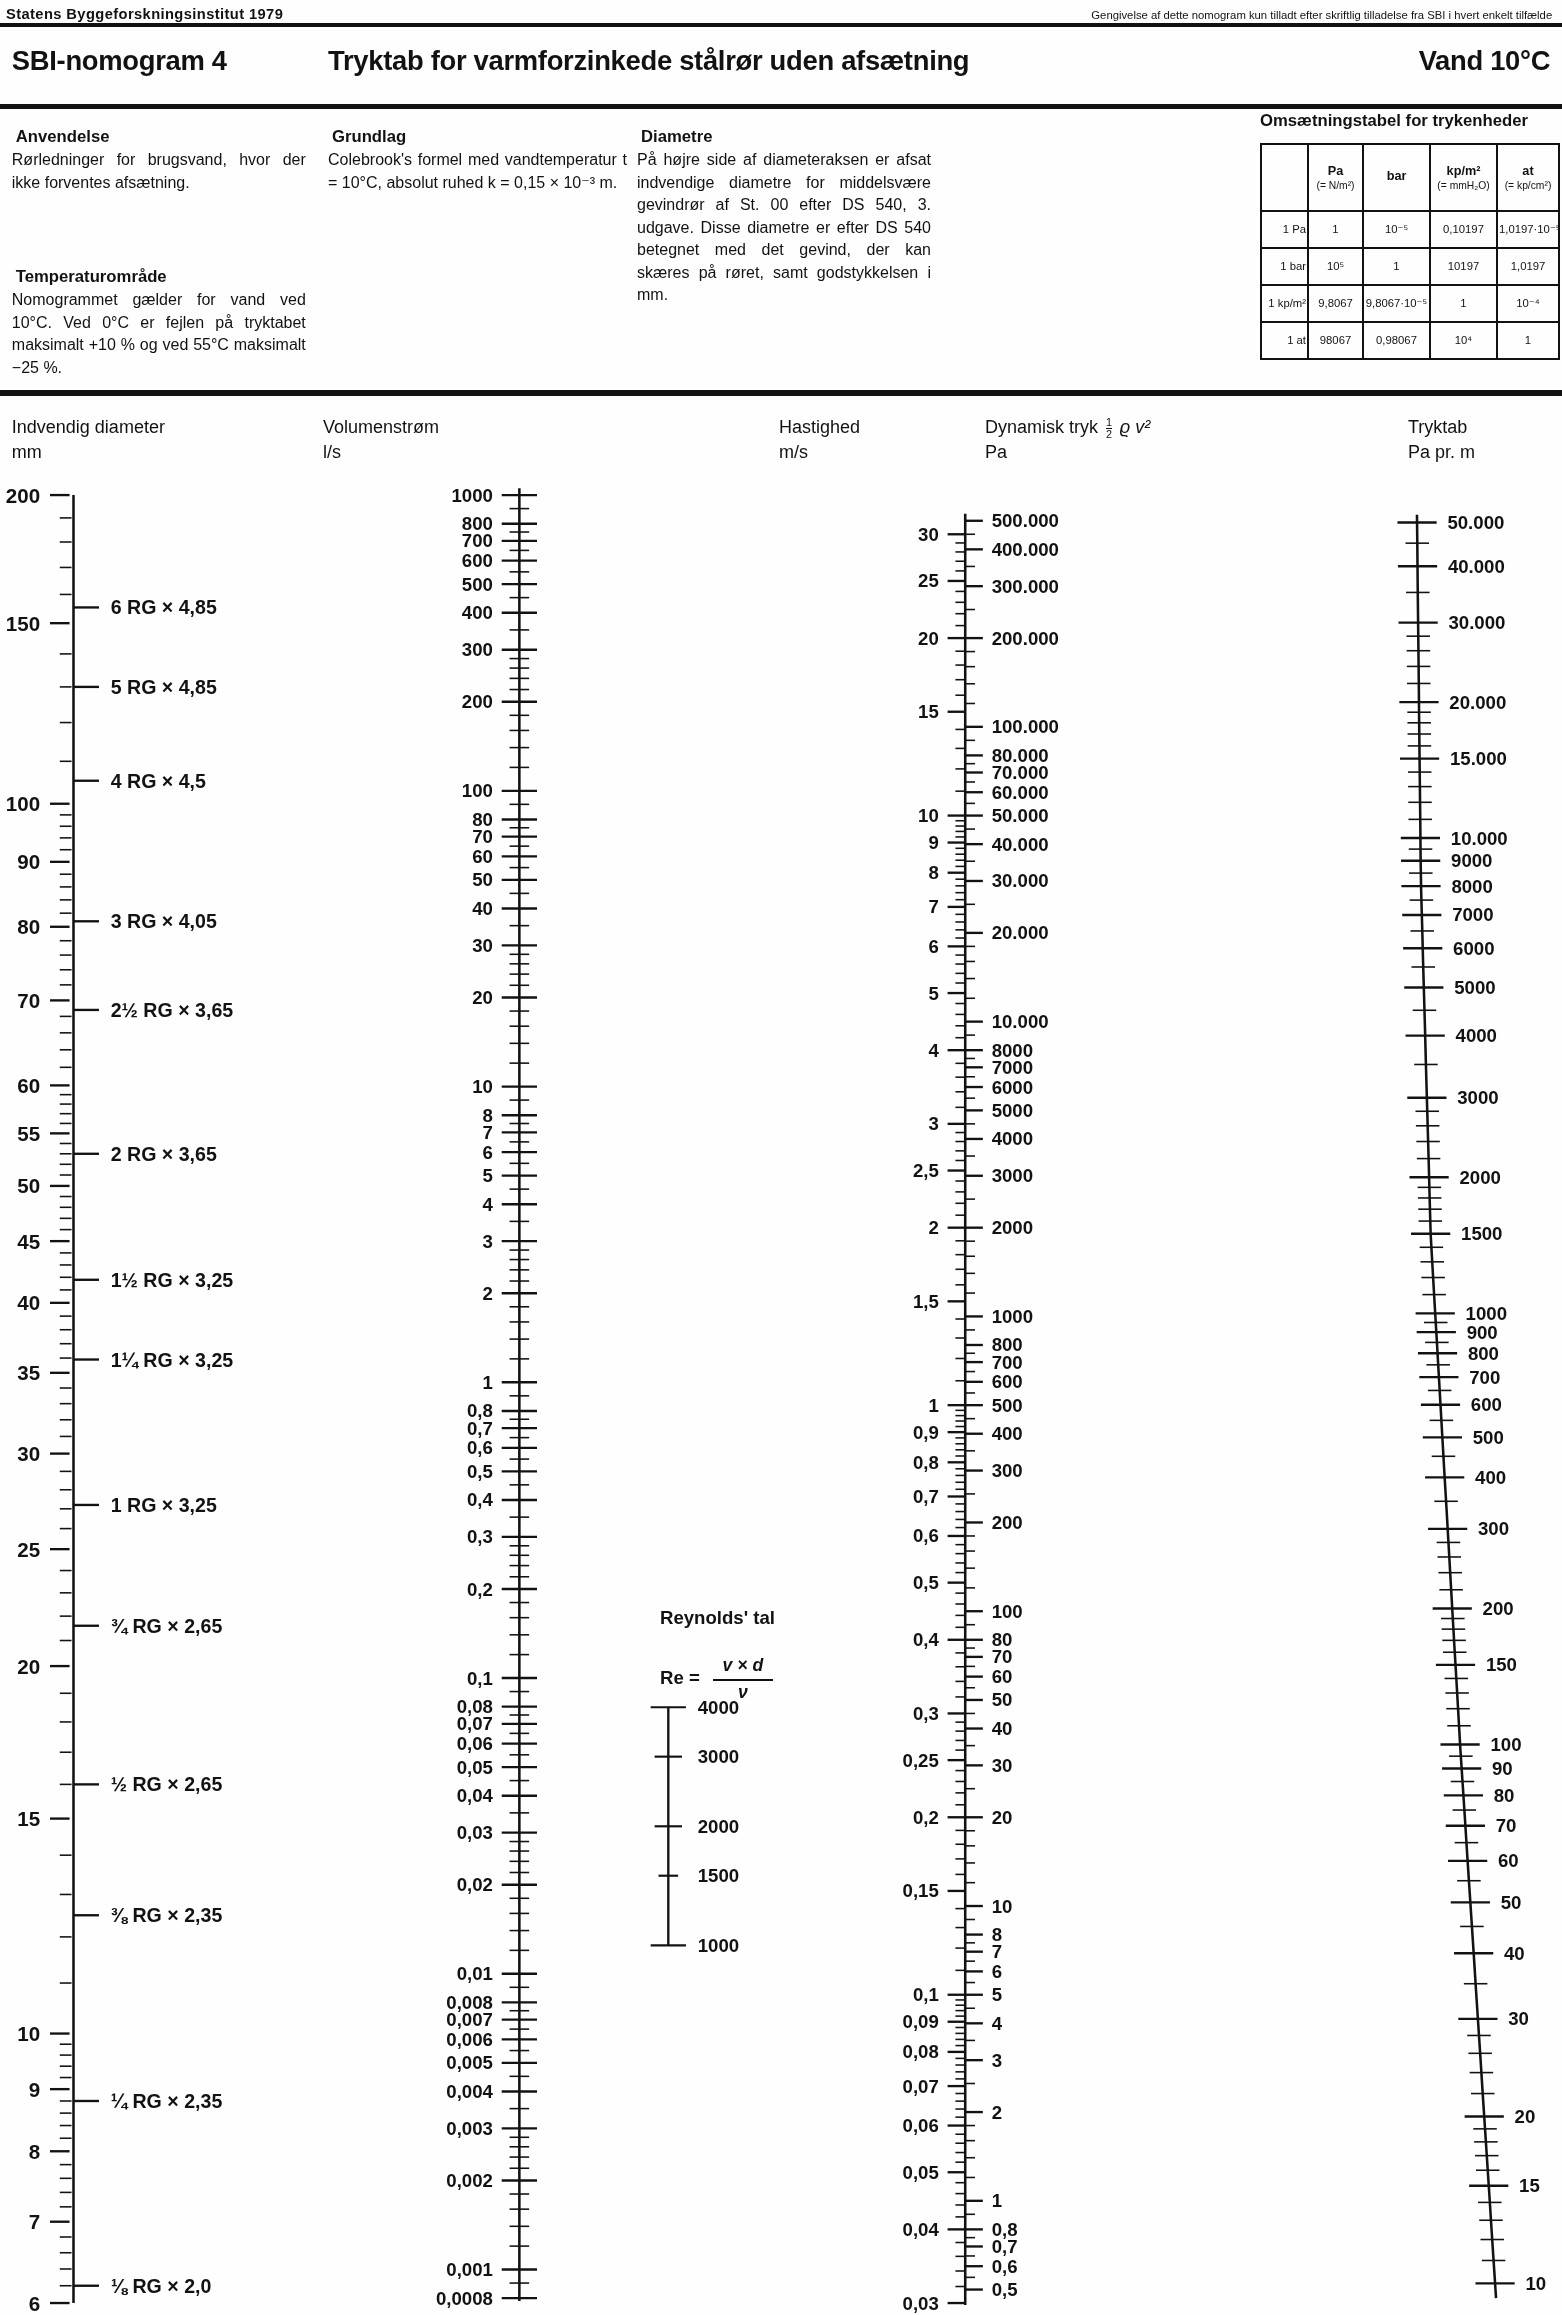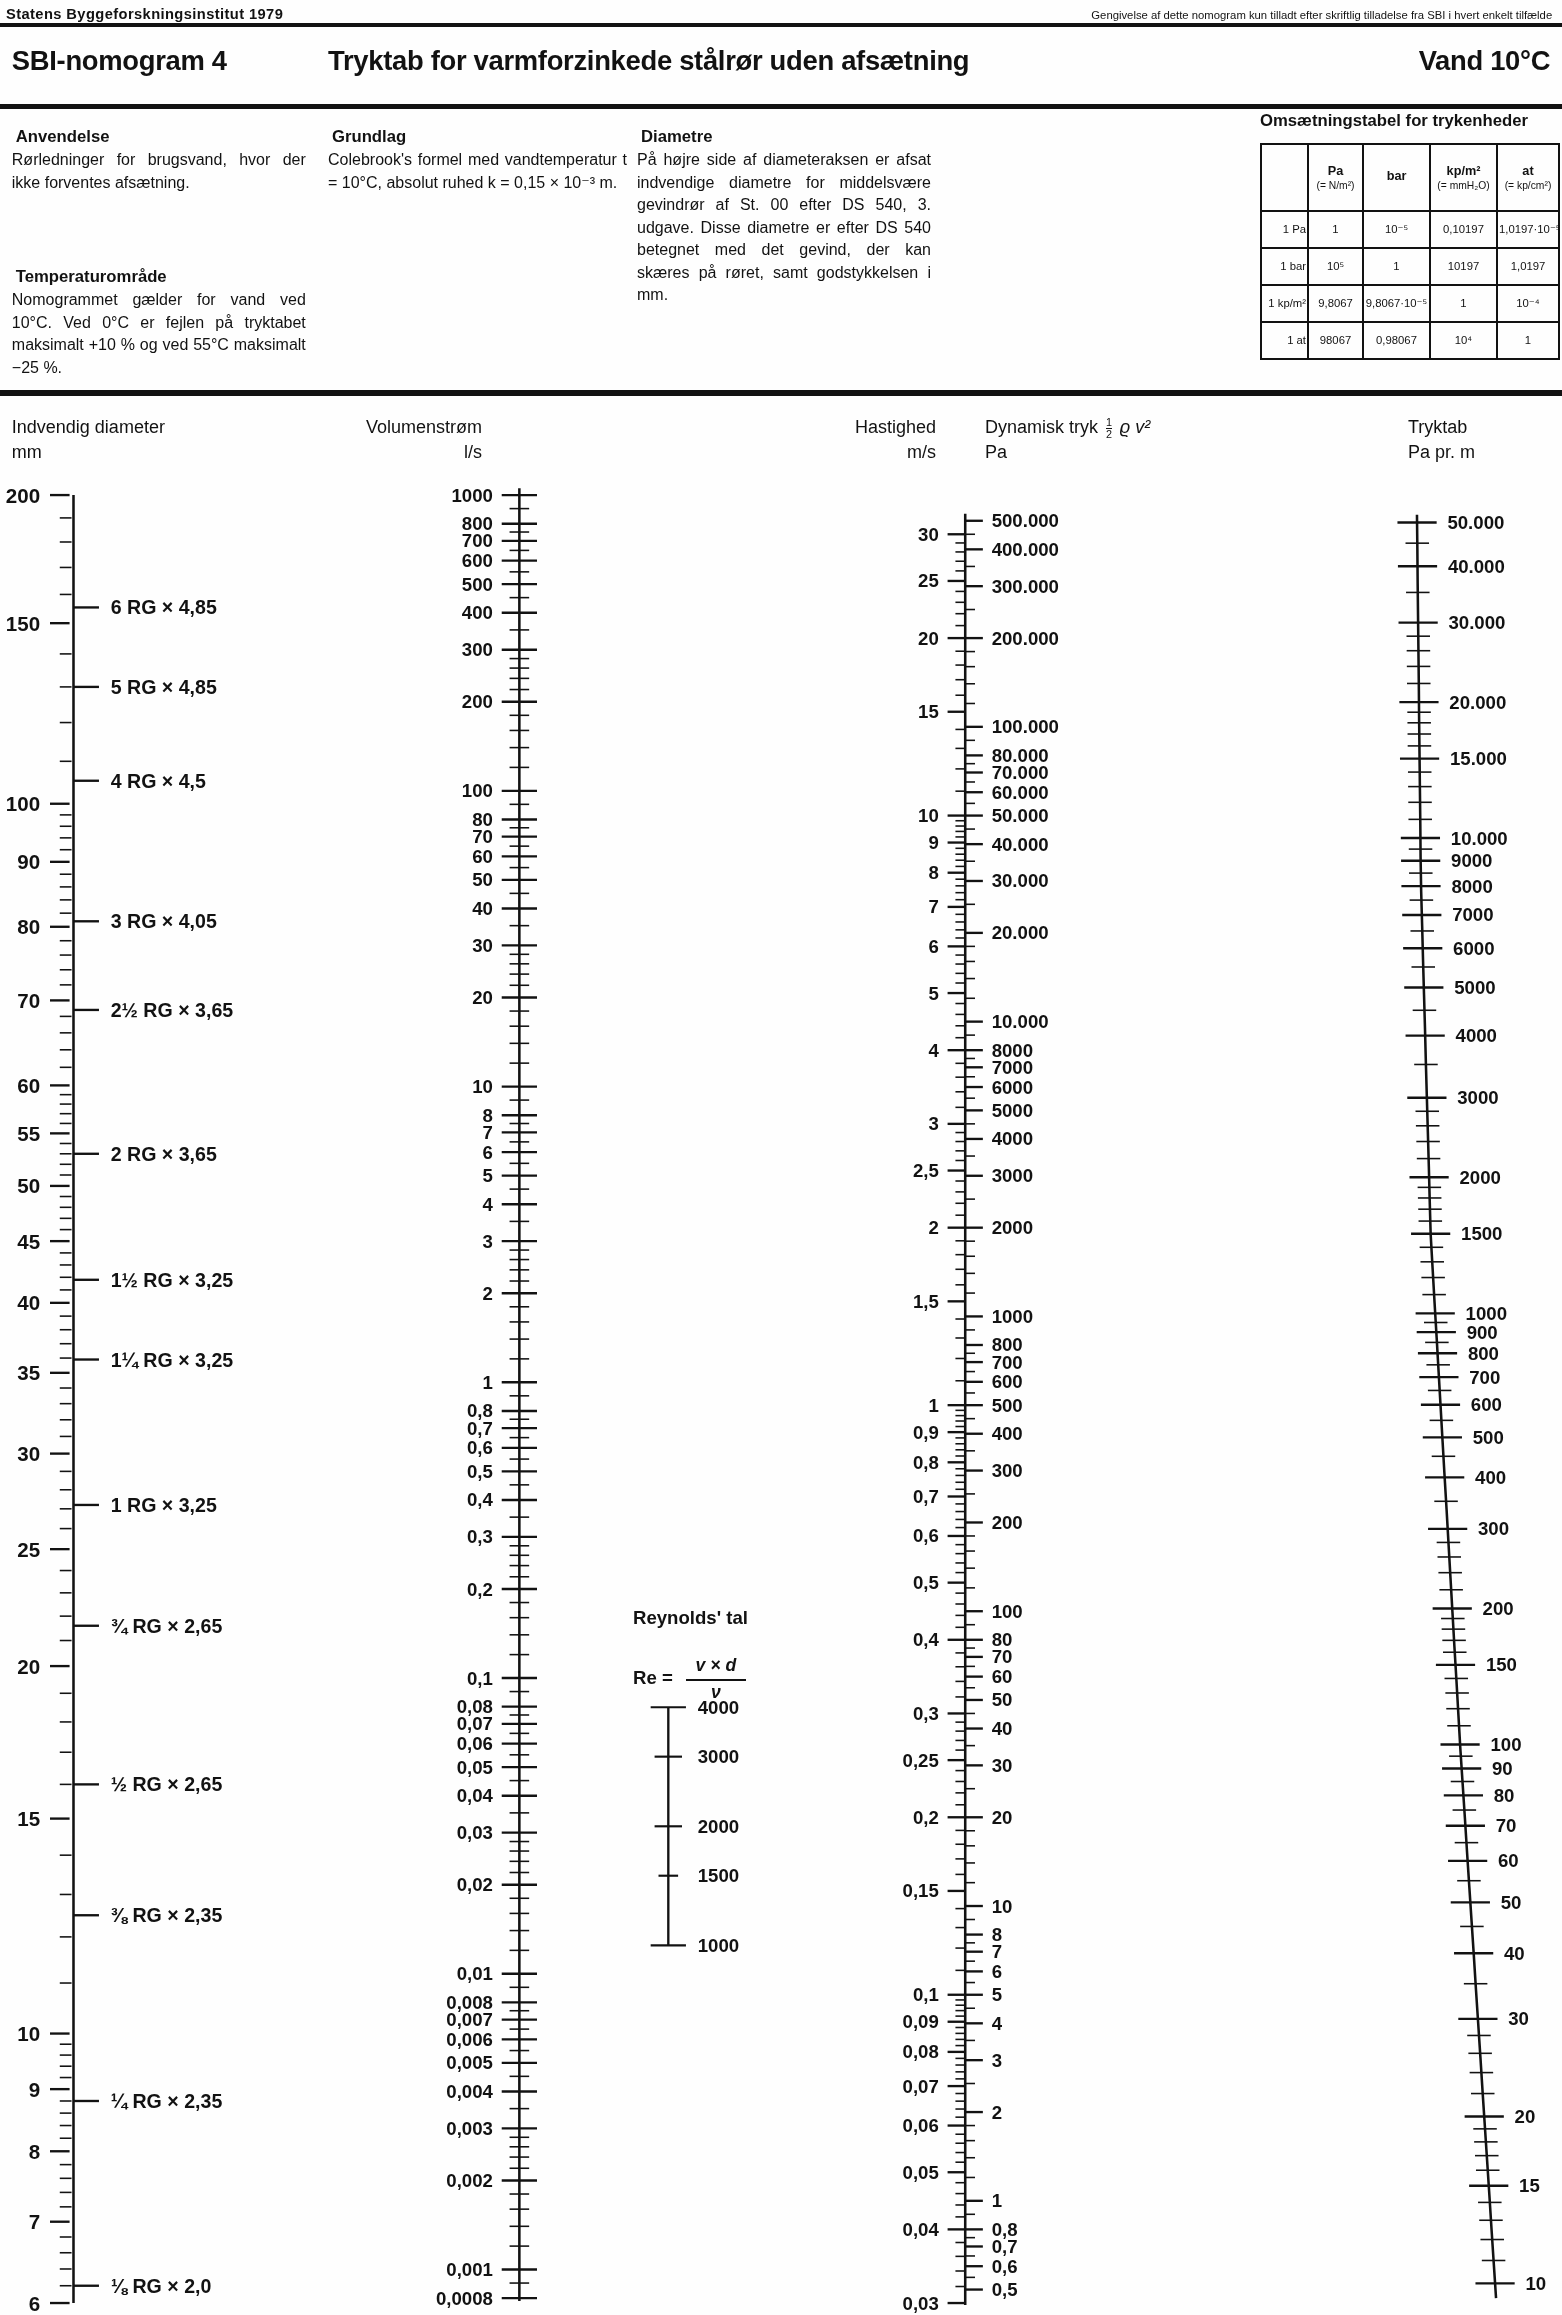--- a/index.html
+++ b/index.html
@@ -18,21 +18,21 @@
   .sec p{margin:0;font-size:16px;line-height:22.5px;text-align:justify}
   .tbl-title{font-size:16.7px;font-weight:bold;margin-bottom:11.8px;white-space:nowrap}
   table{border-collapse:collapse;table-layout:fixed;width:297px}
   th,td{border:2px solid #121212;text-align:center;font-size:11.3px;padding:2px 1px;height:31px}
   tr.hd th{height:61px;vertical-align:middle}
   tr.hd .un{font-size:12.7px;font-weight:bold}
   tr.hd .sub{font-size:10.3px;font-weight:normal;margin-top:2px}
   th.rowlab{text-align:right;padding-left:3.9px;font-weight:normal}
   .colhead{position:absolute;font-size:18px;line-height:23.5px;white-space:nowrap}
   .colhead .unit{margin-top:1px}
-  .ra{text-align:right}
+  .ra{}
   .frac{display:inline-block;vertical-align:middle;text-align:center;font-size:10.8px;line-height:10.8px;font-weight:normal;margin:0 2.9px}
   .frac .den{border-top:1.6px solid #121212;display:block}
   .frac .num{display:block}
   .re-title{font-size:18.6px;font-weight:bold;margin-bottom:27.4px}
   .re-formula{font-size:18.6px;font-weight:bold}
   .re-frac{display:inline-block;vertical-align:middle;text-align:center;font-size:17.6px;line-height:19.6px;margin-left:7.8px}
   .re-frac .num{display:block;padding:0 9.8px 2.9px 9.8px}
   .re-frac .den{display:block;border-top:2px solid #121212;padding-top:2px;font-style:italic}
   svg text{font-family:"Liberation Sans","DejaVu Sans",sans-serif;font-weight:bold;fill:#121212}
 </style>
@@ -147,21 +147,21 @@
     <span class="frac"><span class="num">1</span><span class="den">2</span></span>
     <span style="font-style:italic">ϱ v²</span>
   </div>
   <div class="unit">Pa</div>
 </div>
 <div class="colhead" style="left:1408px;top:416px">
   <div>Tryktab</div>
   <div class="unit">Pa pr. m</div>
 </div>
 
-<div class="abs" style="left:633px;top:1607px">
+<div class="abs" style="left:660px;top:1607px">
   <div class="re-title">Reynolds' tal</div>
   <div class="re-formula">
     <span>Re =</span>
     <span class="re-frac">
       <span class="num" style="font-style:italic">v × d</span>
       <span class="den">ν</span>
     </span>
   </div>
 </div>
 

